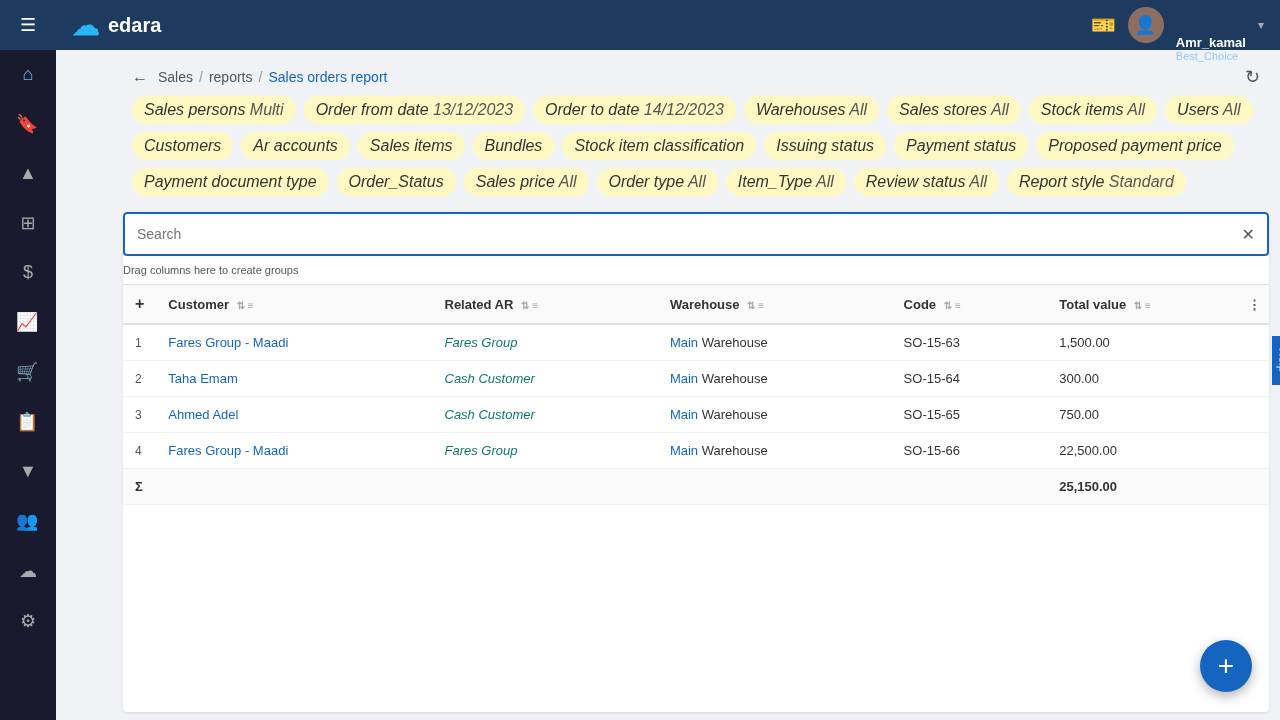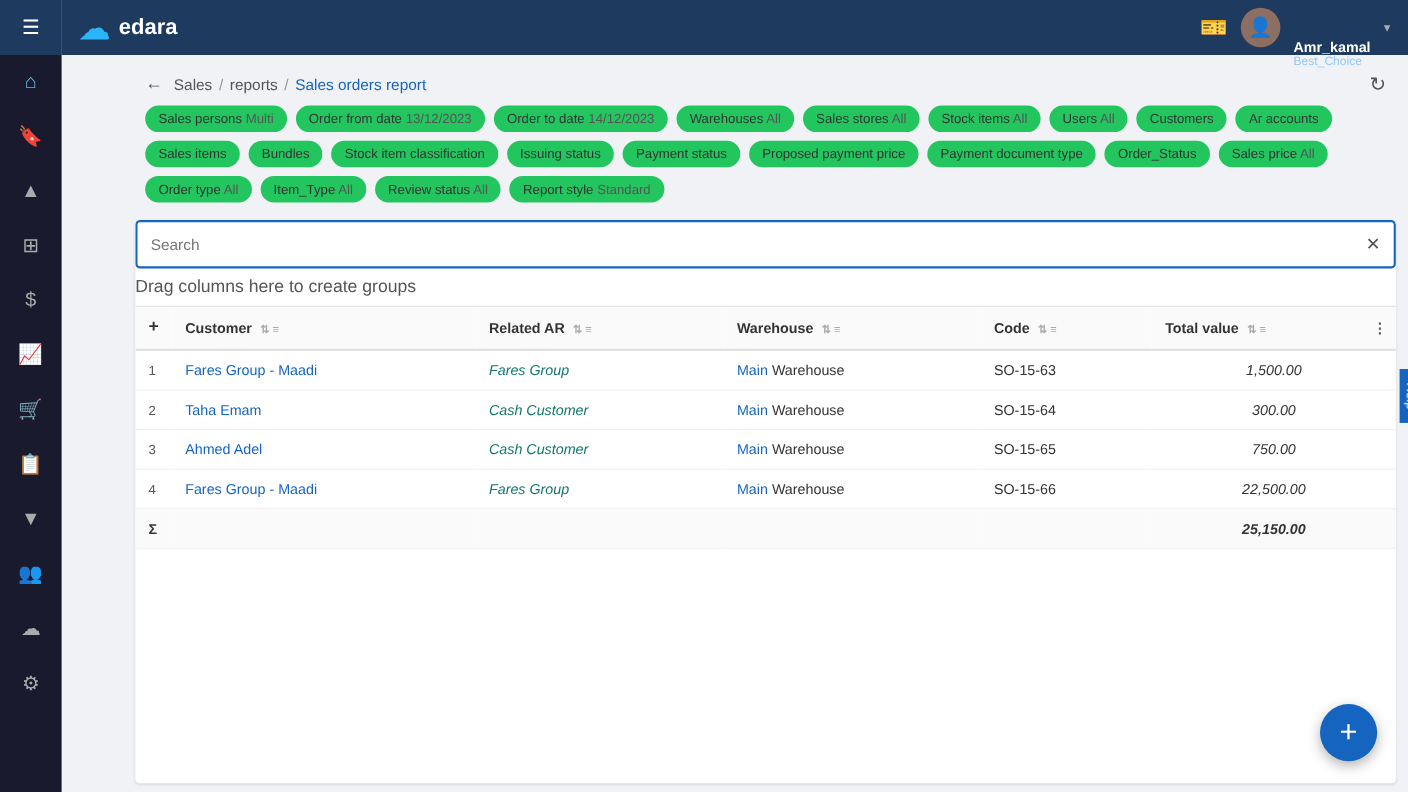--- a/index.html
+++ b/index.html
@@ -110,27 +110,28 @@
     }
 
     
     .filters-area {
       padding: 0 20px 8px;
       display: flex;
       flex-wrap: wrap;
       gap: 8px;
     }
     .chip {
-      background: #22c55e;
+      background: #fef9c3;
       border-radius: 16px;
       padding: 5px 12px;
-      font-size: 12px;
+      font-size: 16px;
       color: #333;
       cursor: pointer;
       white-space: nowrap;
+      font-style: italic;
     }
     .chip .chip-label { font-weight: 500; }
     .chip .chip-value { color: #555; }
 
     
     .table-container {
       margin: 8px 11px;
       background: white;
       border-radius: 4px;
       box-shadow: 0 1px 3px rgba(0,0,0,0.1);
@@ -159,21 +160,21 @@
     }
     .search-bar .clear-btn {
       color: #555;
       cursor: pointer;
       font-size: 16px;
     }
 
     
     .drag-hint {
       padding: 8px 0;
-      font-size: 16px;
+      font-size: 11px;
       color: #555;
       border-bottom: 1px solid #e0e0e0;
     }
 
     
     .data-table {
       width: 100%;
       border-collapse: collapse;
       font-size: 13px;
     }
@@ -204,21 +205,21 @@
     .data-table .row-num {
       color: #555;
       width: 30px;
       font-size: 12px;
     }
     .data-table .customer-cell { color: #1565c0; }
     .data-table .ar-cell { color: #0f766e; font-style: italic; }
     .data-table .warehouse-cell { color: #333; }
     .data-table .warehouse-cell .main-blue { color: #1565c0; }
     .data-table .code-cell { color: #333; }
-    .data-table .total-cell { text-align: center; font-style: italic; }
+    .data-table .total-cell { text-align: left; }
     .data-table .sigma-row td { font-weight: bold; background: #fafafa; }
 
     
     .table-scroll {
       overflow-y: auto;
       flex: 1;
     }
 
     .th-plus {
       color: #555;

